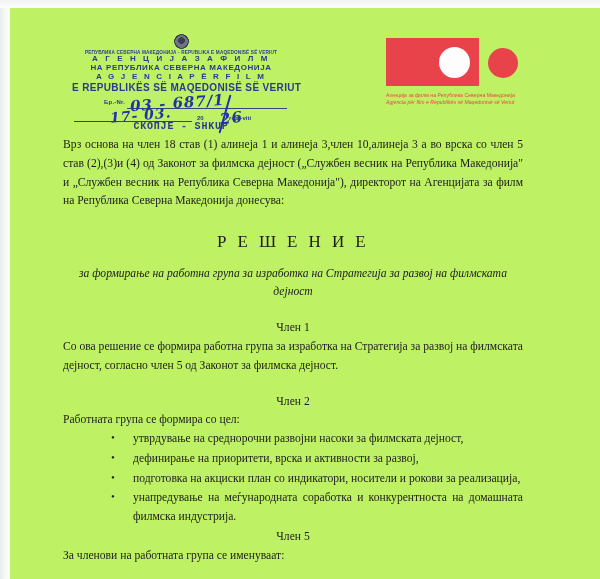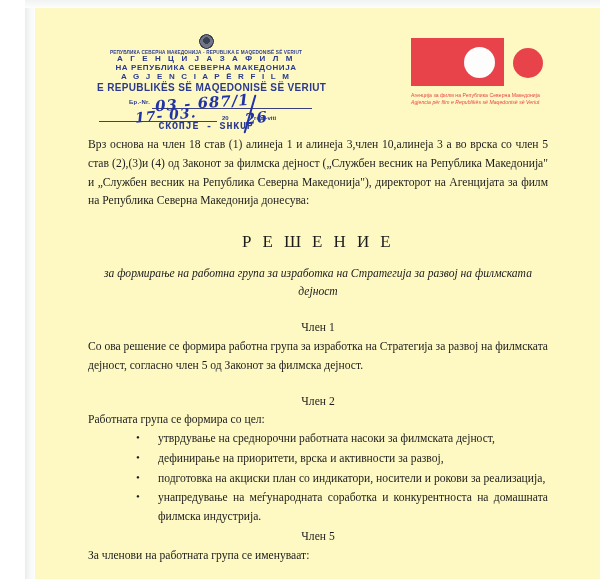--- a/index.html
+++ b/index.html
@@ -12,23 +12,22 @@
     height: 579px;
     position: relative;
     overflow: hidden;
     font-family: "Liberation Serif", "DejaVu Serif", serif;
     color: #1c1c1c;
   }
 
   .page {
     position: absolute;
     inset: 0;
-    background: #fef9c3;
+    background: #bef264;
     overflow: hidden;
-    margin-left: 25px;
   }
 
   
   .scan-edge-left {
     position: absolute;
     left: 0; top: 0; bottom: 0;
     width: 10px;
     background: linear-gradient(to right, #e9eced 0%, #f6f7f7 45%, #fdfdfd 100%);
   }
   .scan-edge-top {
@@ -341,21 +340,21 @@
 
     <p class="article-head">Член 1</p>
     <p class="just">Со ова решение се формира работна група за изработка на Стратегија за развој на филмската дејност, согласно член 5 од Законот за филмска дејност.</p>
 
     <div class="block-gap"></div>
 
     <p class="article-head">Член 2</p>
     <p class="just">Работната група се формира со цел:</p>
 
     <ul class="bullets">
-      <li>утврдување на среднорочни работната насоки за филмската дејност,</li>
+      <li>утврдување на среднорочни развојни насоки за филмската дејност,</li>
       <li>дефинирање на приоритети, врска и активности за развој,</li>
       <li>подготовка на акциски план со индикатори, носители и рокови за реализација,</li>
       <li>унапредување на меѓународната соработка и конкурентноста на домашната филмска индустрија.</li>
     </ul>
 
     <p class="article-head">Член 5</p>
     <p class="just">За членови на работната група се именуваат:</p>
 
   </div>
 

